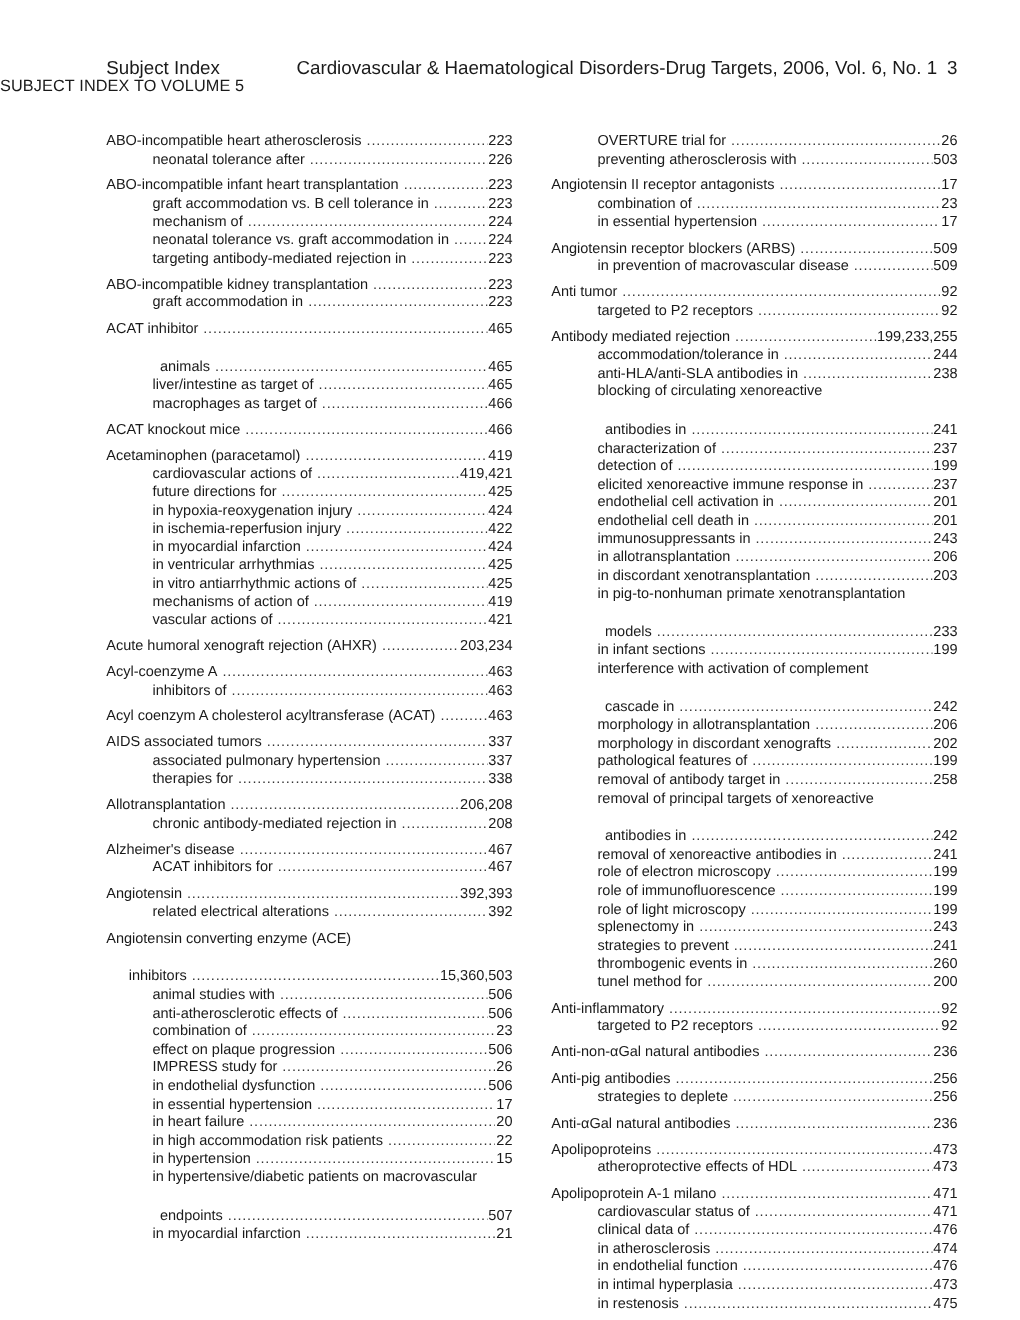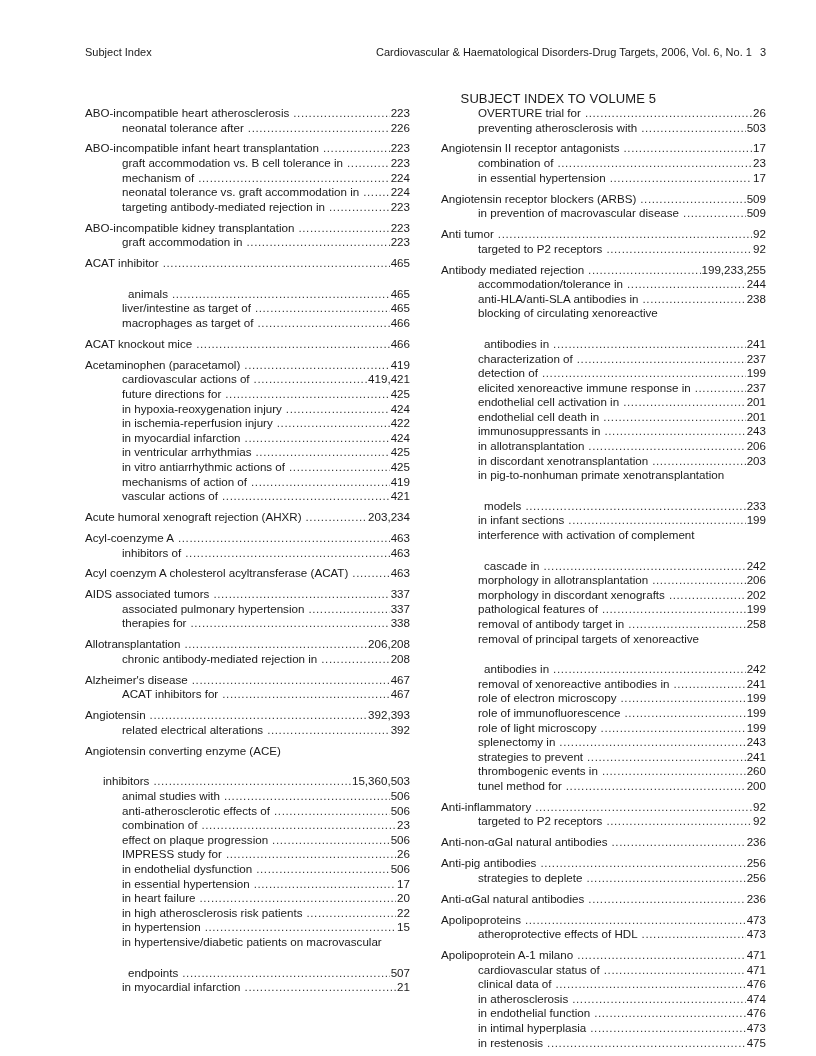--- a/index.html
+++ b/index.html
@@ -2,25 +2,25 @@
 <html><head>
 <meta charset="utf-8">
 <style>
   html, body { margin: 0; padding: 0; background: #ffffff; }
   body {
     width: 816px; height: 1056px; position: relative; overflow: hidden;
     font-family: "Liberation Sans", sans-serif; color: #1a1a1a;
   }
   .running-head {
     position: absolute; top: 46px; left: 85px; width: 681px;
-    font-size: 11px; display: flex; justify-content: space-between;
+    font-size: 15px; display: flex; justify-content: space-between;
   }
   .running-head .right span + span { margin-left: 8px; }
   .title {
-    position: absolute; top: 91px; left: 0; width: 656px; text-align: right;
+    position: absolute; top: 61px; left: 0; width: 656px; text-align: left;
     font-size: 13px; letter-spacing: 0.1px;
   }
   .col {
     position: absolute; top: 106px; width: 325px;
     font-size: 11.6px; line-height: 14.6px;
   }
   .col.left { left: 85px; }
   .col.right { left: 441px; }
   .group { margin-bottom: 6.3px; }
   .line { display: flex; align-items: baseline; white-space: nowrap; }
@@ -304,21 +304,21 @@
         <span class="txt">in essential hypertension</span>
         <span class="dots"></span>
         <span class="pg">17</span>
       </div>
       <div class="line sub">
         <span class="txt">in heart failure</span>
         <span class="dots"></span>
         <span class="pg">20</span>
       </div>
       <div class="line sub">
-        <span class="txt">in high atherosclerosis risk patients</span>
+        <span class="txt">in high accommodation risk patients</span>
         <span class="dots"></span>
         <span class="pg">22</span>
       </div>
       <div class="line sub">
         <span class="txt">in hypertension</span>
         <span class="dots"></span>
         <span class="pg">15</span>
       </div>
       <div class="line sub">
         <span class="txt">in hypertensive/diabetic patients on macrovascular</span>

